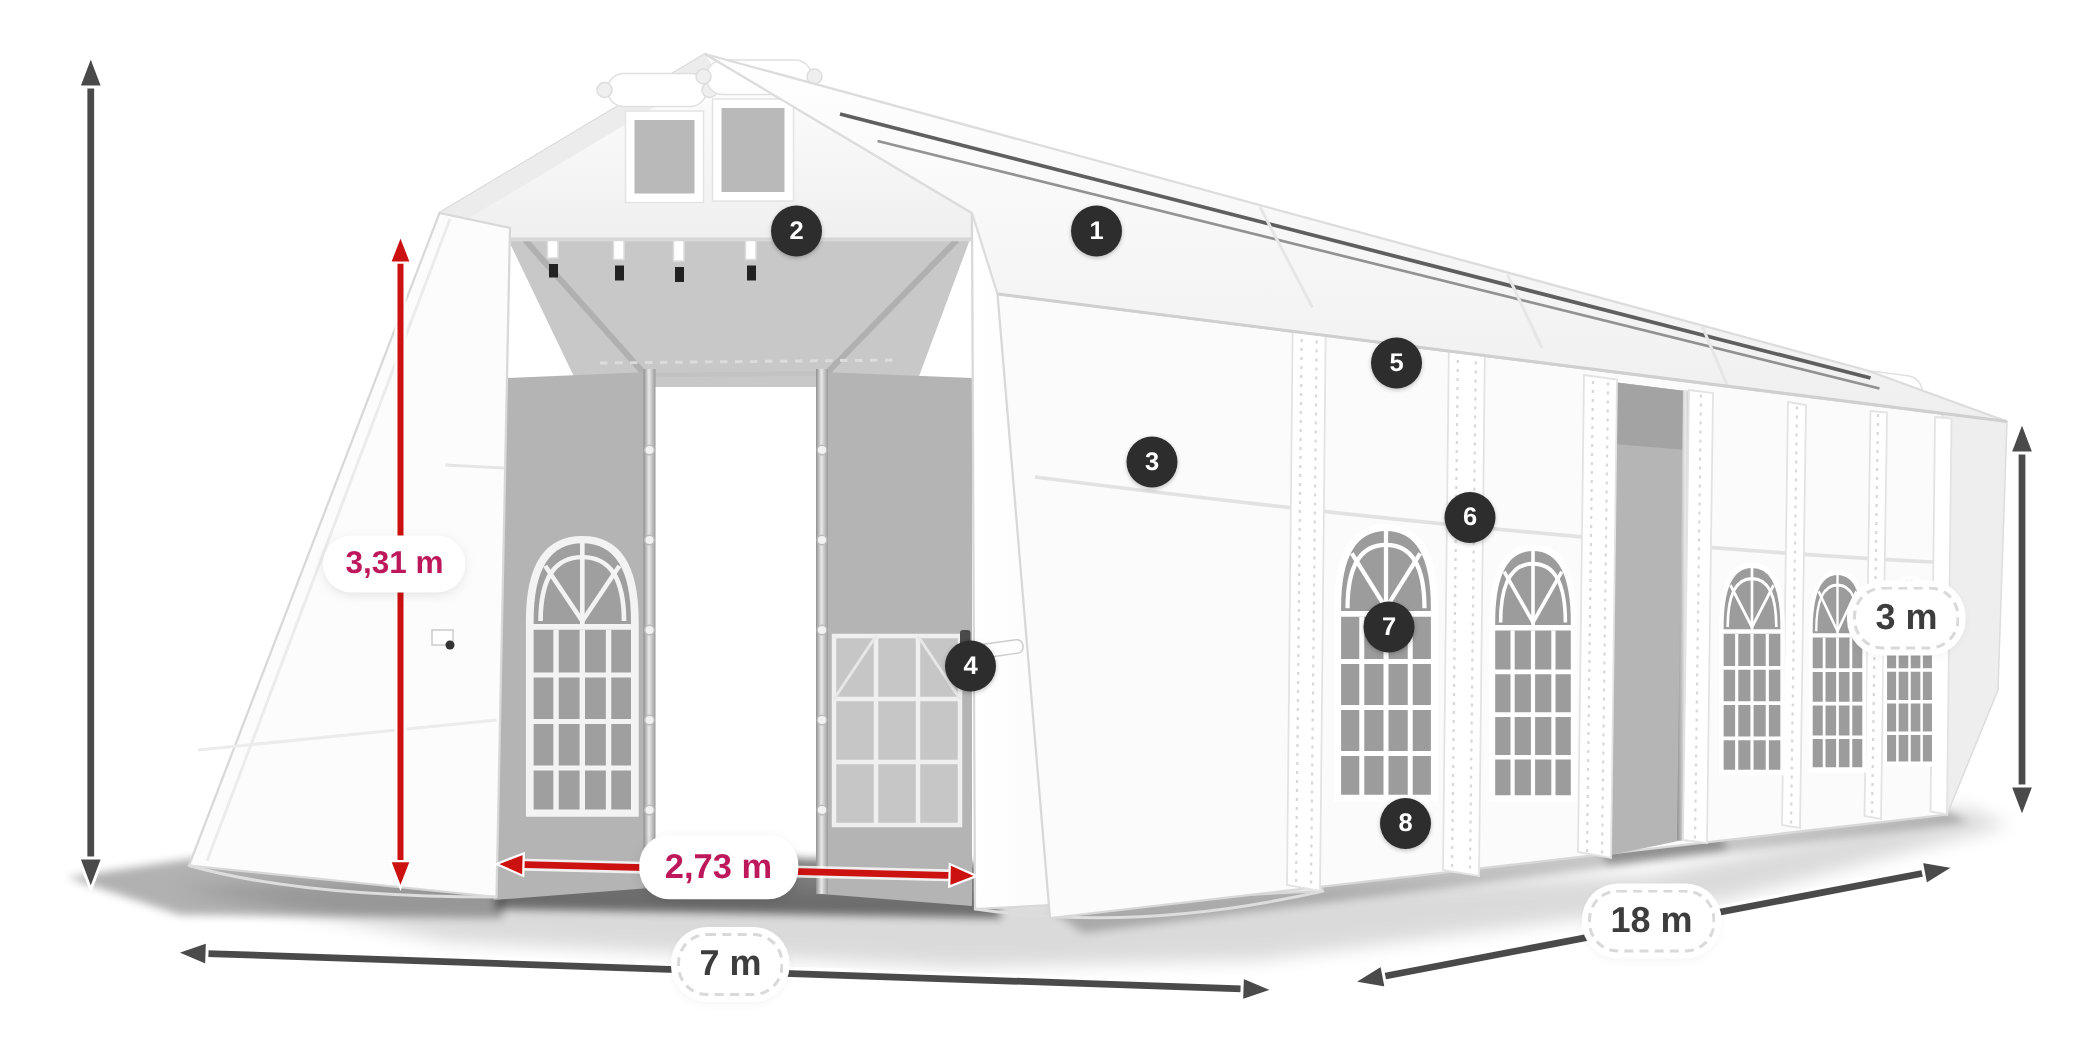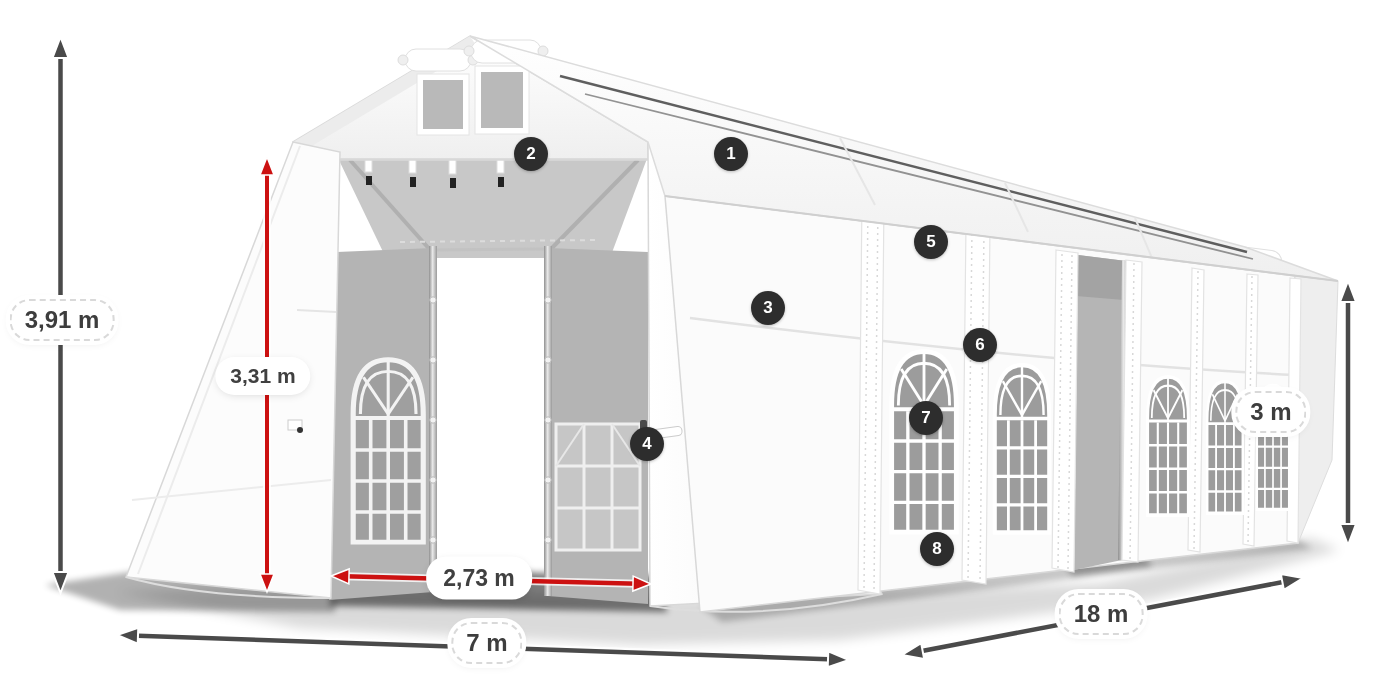--- a/index.html
+++ b/index.html
@@ -6,21 +6,21 @@
   .stage{position:relative;width:1400px;height:700px;background:#ffffff;overflow:hidden;
          font-family:"Liberation Sans",sans-serif;}
   .stage svg{position:absolute;left:0;top:0;}
 
   
   .pill{position:absolute;transform:translate(-50%,-50%);background:#ffffff;font-weight:bold;
         display:flex;align-items:center;justify-content:center;white-space:nowrap;z-index:20;
         font-family:"Liberation Sans",sans-serif;}
   .pill.gray{color:#3d3d3d;border:2px dashed #d9d9d9;border-radius:20px;padding:5px 13px;
         font-size:24px;box-shadow:0 0 0 4px #ffffff,0 2px 9px rgba(0,0,0,.10);}
-  .pill.red{color:#404040;border:none;border-radius:17px;padding:4px 12px;font-size:21px;
+  .pill.red{color:#be185d;border:none;border-radius:17px;padding:4px 12px;font-size:21px;
         box-shadow:0 0 0 3px #ffffff,0 2px 10px rgba(0,0,0,.18);}
   .pill.red.big{font-size:23px;padding:5px 14px;}
 
   
   .badge{position:absolute;width:34px;height:34px;border-radius:50%;background:#2d2d2d;color:#ffffff;
          font-weight:bold;font-size:17px;display:flex;align-items:center;justify-content:center;
          transform:translate(-50%,-50%);z-index:15;box-shadow:0 1px 3px rgba(0,0,0,.25);
          font-family:"Liberation Sans",sans-serif;}
 </style>
 </head>
@@ -286,21 +286,20 @@
         <g transform="translate(1348,281) rotate(90)">
             <polygon points="0,0 21,-8 21,8" fill="#4a4a4a" stroke="#ffffff" stroke-width="2"></polygon>
           </g>
         <g transform="translate(1348,545) rotate(270)">
             <polygon points="0,0 21,-8 21,8" fill="#4a4a4a" stroke="#ffffff" stroke-width="2"></polygon>
           </g>
       </g>
     </g>
   </svg>
 
-  <div class="pill gray" style="left:62px;top:320px;">3,91 m</div>
   <div class="pill red" style="left:263px;top:376px;">3,31 m</div>
   <div class="pill red big" style="left:479px;top:578px;">2,73 m</div>
   <div class="pill gray" style="left:487px;top:643px;">7 m</div>
   <div class="pill gray" style="left:1101px;top:614px;text-align:center;">18 m</div>
   <div class="pill gray" style="left:1271px;top:412px;">3 m</div>
 
   <div class="badge" style="left:731px;top:154px;">1</div>
   <div class="badge" style="left:531px;top:154px;">2</div>
   <div class="badge" style="left:768px;top:308px;">3</div>
   <div class="badge" style="left:647px;top:444px;">4</div>

